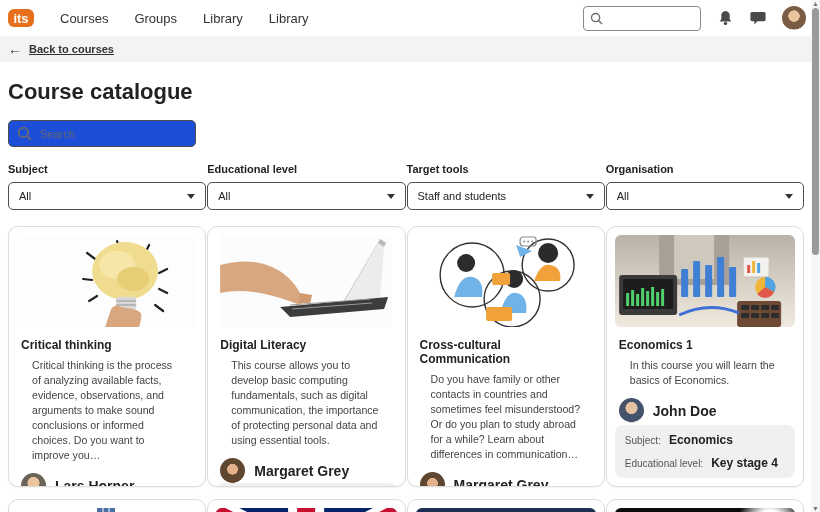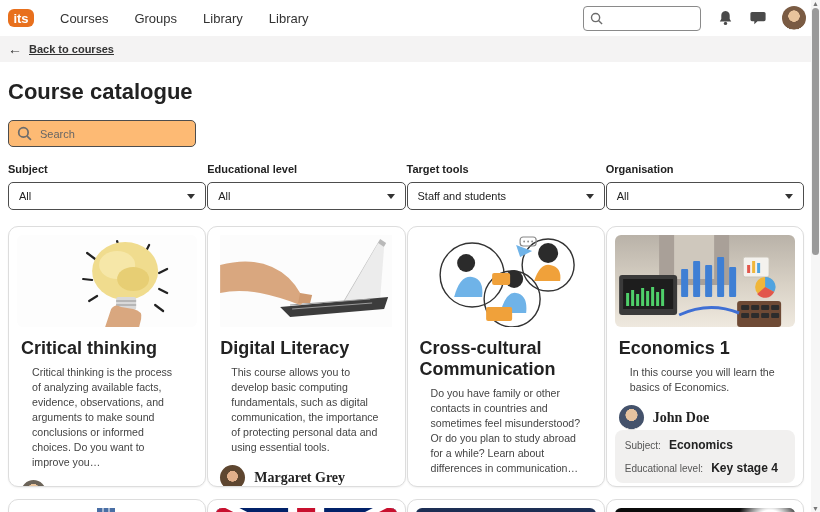--- a/index.html
+++ b/index.html
@@ -22,41 +22,41 @@
 
   
   .backbar { height:26px; background:#f4f3f3; display:flex; align-items:center; padding:0 8px; gap:7px; }
   .backarrow { font-size:14px; color:#333; }
   .backlink { font-size:11px; font-weight:bold; color:#333; text-decoration:underline; cursor:pointer; }
 
   
   .content { padding:0 16px 0 8px; }
   h1 { font-size:22px; font-weight:bold; margin:17px 0 15px; color:#222; }
   .main-search { width:188px; height:27px; border:1.5px solid #4d4d4d; border-radius:5px;
-    display:flex; align-items:center; gap:8px; padding:0 8px; margin-bottom:16px; background:#fdba74; }
+    display:flex; align-items:center; gap:8px; padding:0 8px; margin-bottom:16px; background:#1d4ed8; }
   .main-search input { border:none; outline:none; width:140px; font-size:11px; background:transparent; }
   .main-search input::placeholder { color:#666; }
 
   .grid4 { display:grid; grid-template-columns:repeat(4, 1fr); gap:1px; }
   .filter label { display:block; font-size:11px; font-weight:bold; margin-bottom:7px; color:#222; }
   .select { height:28px; border:1.3px solid #4d4d4d; border-radius:5px; display:flex;
     align-items:center; justify-content:space-between; padding:0 10px; font-size:11px;
     background:#fff; cursor:pointer; }
   .caret { width:0; height:0; border-left:4px solid transparent; border-right:4px solid transparent;
     border-top:5px solid #333; }
 
   
   .cards { margin-top:16px; }
   .card { background:#fff; border:1px solid #ddd; border-radius:10px; height:261px;
     box-shadow:0 1px 2px rgba(0,0,0,.06); display:flex; flex-direction:column;
     padding:8px; overflow:hidden; cursor:pointer; }
   .card-img { height:92px; border-radius:6px; overflow:hidden; position:relative; flex:none; background:#fff; }
-  .card h3 { font-size:18px; font-weight:bold; margin:11px 4px 6px; }
+  .card h3 { font-size:12px; font-weight:bold; margin:11px 4px 6px; }
   .card .desc { font-size:10.6px; line-height:1.42; color:#444; margin:0 15px; }
-  .author { display:flex; align-items:center; gap:9px; margin:10px 4px 0;font-family:Liberation Serif, serif; }
+  .author { display:flex; align-items:center; gap:9px; margin:10px 4px 0; }
   .author .name { font-size:14px; font-weight:600; color:#222; }
   .av { width:25px; height:25px; border-radius:50%; flex:none; }
   .av-lars { background:radial-gradient(circle at 50% 40%, #e9c49c 30%, #6b6358 32% 70%, #d7d2ca 72%); }
   .av-margaret { background:radial-gradient(circle at 50% 45%, #e2b08b 28%, #5e4630 30% 72%, #cfc6ba 74%); }
   .av-john { background:radial-gradient(circle at 50% 40%, #e6c3a0 30%, #44526b 32% 70%, #d9d9d9 72%); }
   .chip { margin-top:auto; background:#f1f0ef; border-radius:8px; padding:8px 10px;
     display:flex; flex-direction:column; gap:9px; }
   .meta-row { display:flex; align-items:center; gap:8px; }
   .meta-label { font-size:10px; color:#555; white-space:nowrap; }
   .meta-value { font-size:12px; font-weight:bold; color:#222; }

